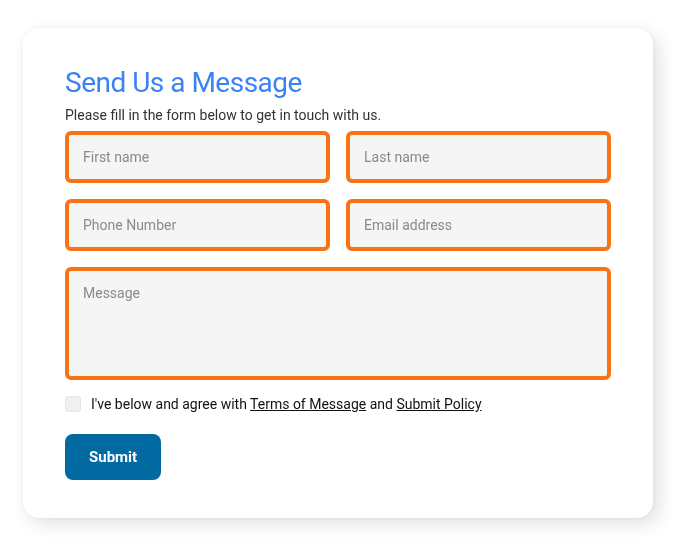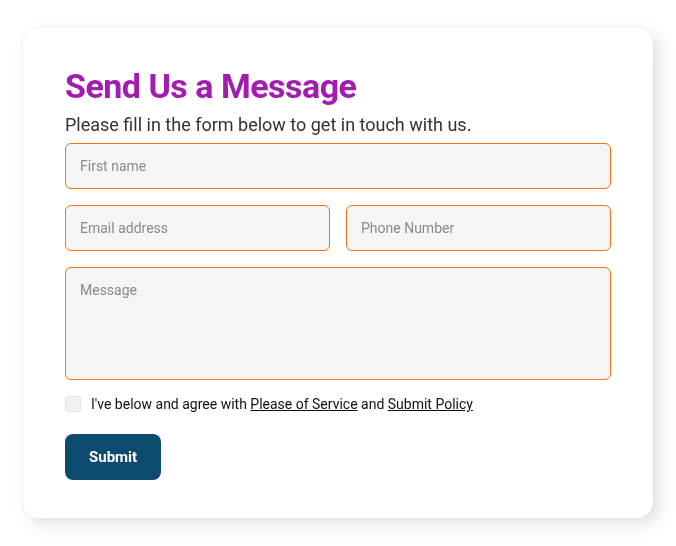--- a/index.html
+++ b/index.html
@@ -17,41 +17,41 @@
       justify-content: center;
     }
     .card {
       width: 630px;
       background: #fff;
       border-radius: 16px;
       box-shadow: 6px 6px 18px rgba(0,0,0,0.12), 0 0 4px rgba(0,0,0,0.05);
       padding: 38px 42px 38px 42px;
     }
     .title {
-      font-size: 34px;
-      font-weight: 700;
+      font-size: 28px;
+      font-weight: 400;
       letter-spacing: -0.5px;
-      color: #a21caf;
+      color: #3b82f6;
       margin-bottom: 8px;
     }
     .subtitle {
-      font-size: 18px;
+      font-size: 14px;
       color: #333;
       margin-bottom: 8px;
     }
     .row {
       display: flex;
       gap: 16px;
       margin-bottom: 16px;
     }
     .input, .textarea {
       flex: 1;
       width: 100%;
       background: #f5f5f5;
-      border: 1px solid #f97316;
+      border: 4px solid #f97316;
       border-radius: 6px;
       padding: 14px 14px;
       font-size: 14px;
       color: #333;
       font-family: inherit;
       outline: none;
     }
     .input::placeholder, .textarea::placeholder {
       color: #8a8a8a;
     }
@@ -78,52 +78,53 @@
     .consent-text {
       font-size: 14px;
       color: #111;
     }
     .consent-text a {
       color: #111;
       text-decoration: underline;
       cursor: pointer;
     }
     .submit-btn {
-      background: #0c4a6e;
+      background: #0369a1;
       color: #fff;
       border: none;
       border-radius: 8px;
       padding: 14px 24px;
       font-size: 15px;
       font-weight: 700;
       cursor: pointer;
       font-family: inherit;
     }
   </style>
 </head>
 <body>
 
 <div class="card">
   <h1 class="title">Send Us a Message</h1>
   <p class="subtitle">Please fill in the form below to get in touch with us.</p>
 
   <div class="row">
     <input class="input" type="text" placeholder="First name" style="">
+    <input class="input" type="text" placeholder="Last name" style="">
   </div>
 
   <div class="row">
+    <input class="input" type="text" placeholder="Phone Number" style="">
     <input class="input" type="text" placeholder="Email address" style="">
-    <input class="input" type="text" placeholder="Phone Number" style="">
   </div>
 
   <div class="row">
     <textarea class="textarea" placeholder="Message" style=""></textarea>
   </div>
 
   <div class="consent-row">
     <input type="checkbox" class="checkbox" style="">
     <span class="consent-text">
-      <span>I've below and agree with </span><a>Please of Service</a><span> and </span><a>Submit Policy</a>
+      <span>I've below and agree with </span><a>Terms of Message</a><span> and </span><a>Submit Policy</a>
     </span>
   </div>
 
   <button class="submit-btn">Submit</button>
 </div>
 
 </body></html>

